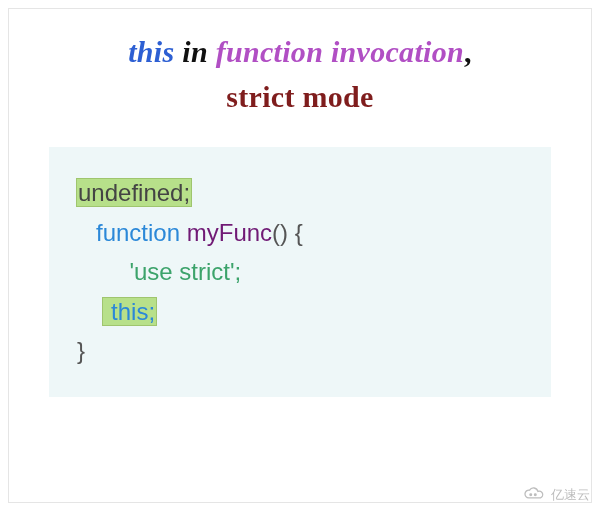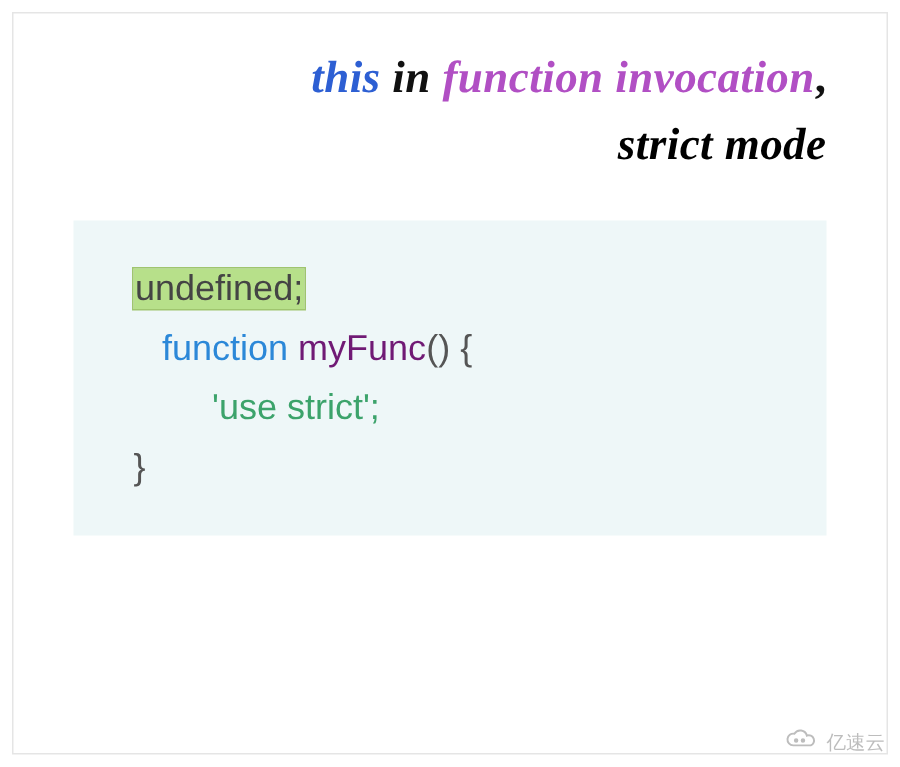--- a/index.html
+++ b/index.html
@@ -14,38 +14,38 @@
   }
   .card {
     margin: 8px;
     border: 1px solid #e5e5e5;
     background: #ffffff;
     height: 495px;
     box-sizing: border-box;
     padding-top: 20px;
   }
   .title {
-    text-align: right;
+    text-align: center;
     font-size: 30px;
     font-weight: 700;
     line-height: 1.5;
     font-family: Georgia, 'Times New Roman', serif;
     letter-spacing: 0.3px;
     padding: 0 40px;
   }
   .t-this   { color: #2d5fd3; font-style: italic; }
   .t-in     { color: #111111; font-style: italic; }
   .t-func   { color: #b14fc4; font-style: italic; }
   .t-comma  { color: #111111; }
-  .t-strict { color: #000000; font-style: italic; }
+  .t-strict { color: #7f1d1d; }
 
   .codebox {
     margin: 28px 40px 0 40px;
     background: #eef7f8;
-    padding: 26px 20px 26px 40px;
+    padding: 26px 20px 26px 28px;
     font-family: -apple-system, 'Helvetica Neue', Arial, sans-serif;
     font-size: 24px;
     line-height: 1.65;
     color: #444;
   }
   .line { white-space: pre; }
   .hl {
     background: #b7e08a;
     outline: 1px solid #9fc56e;
     padding: 0 1px;
@@ -54,45 +54,46 @@
   .fn-name { color: #701a75; }
   .brace   { color: #555555; }
   .str     { color: #3ca36b; margin-left: 26px; }
   .kw-this { color: #2b88d8; }
   .indent  { display:inline-block; width: 1.1em; }
 
   .watermark {
     position: absolute;
     right: 10px;
     bottom: 6px;
-    font-family: Liberation Serif, serif;
+    font-family: Liberation Sans, sans-serif;
     font-size: 13px;
     color: #bdbdbd;
     display: flex;
-    align-items: center;
+    align-items: flex-start;
     gap: 4px;
   }
   .watermark svg { width: 26px; height: 16px; }
 </style>
 </head>
 <body>
 
 <div class="card">
 
   <div class="title">
     <span class="t-this">this</span>
     <span class="t-in">in</span>
     <span class="t-func">function invocation</span><span class="t-comma">,</span><br>
     <span class="t-strict">strict mode</span>
   </div>
 
   <div class="codebox">
     <div class="line"><span class="hl">undefined;</span></div>
     <div class="line"><span class="kw-func">function</span> <span class="fn-name">myFunc</span><span class="brace">()</span> <span class="brace">{</span></div>
     <div class="line"><span class="indent"></span><span class="str">'use strict';</span></div>
+    <div class="line"><span class="indent"></span><span class="hl"> <span class="kw-this">this;</span></span></div>
     <div class="line"><span class="brace">}</span></div>
   </div>
 
 </div>
 
 <div class="watermark">
   <span>
     <svg viewBox="0 0 40 24" fill="none" stroke="#bdbdbd" stroke-width="2">
       <path d="M12 18a6 6 0 1 1 1.2-11.9A7 7 0 0 1 26 8a5 5 0 0 1 4 10H12z"></path>
       <circle cx="15" cy="13" r="1.3" fill="#bdbdbd"></circle>

